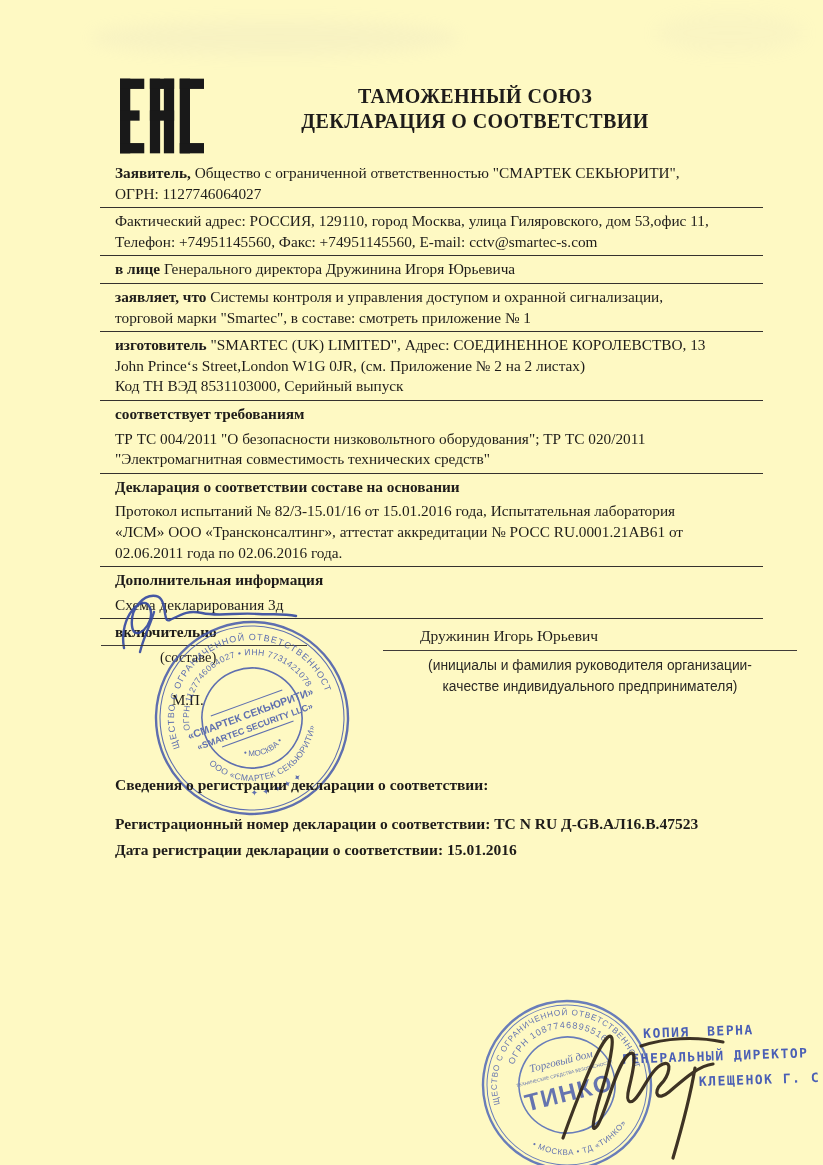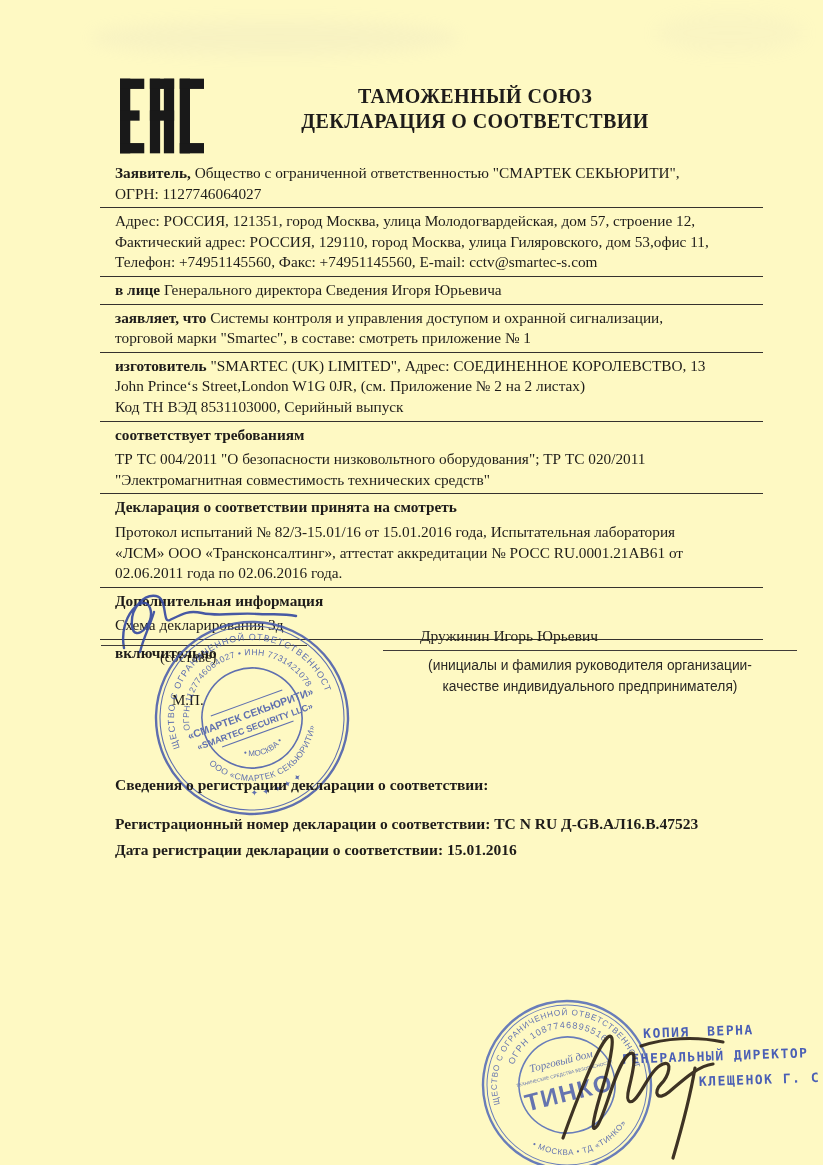--- a/index.html
+++ b/index.html
@@ -79,43 +79,42 @@
   <div class="title">
     <div>ТАМОЖЕННЫЙ СОЮЗ</div>
     <div>ДЕКЛАРАЦИЯ О СООТВЕТСТВИИ</div>
   </div>
 
   <div class="doc">
     <p><b>Заявитель,</b><span> Общество с ограниченной ответственностью "СМАРТЕК СЕКЬЮРИТИ",</span></p>
     <p>ОГРН: 1127746064027</p>
     <div class="rule"></div>
 
-    <p>Адрес: РОССИЯ, 121351, город Москва, улица Молодогвардейская, дом 57, строение 12,</p>
     <p>Фактический адрес: РОССИЯ, 129110, город  Москва, улица Гиляровского, дом 53,офис 11,</p>
     <p>Телефон: +74951145560, Факс: +74951145560, E-mail: cctv@smartec-s.com</p>
     <div class="rule"></div>
 
-    <p><b>в лице</b><span> Генерального директора Сведения Игоря Юрьевича</span></p>
+    <p><b>в лице</b><span> Генерального директора Дружинина Игоря Юрьевича</span></p>
     <div class="rule"></div>
 
     <p><b>заявляет, что</b><span> Системы контроля и управления доступом и охранной сигнализации,</span></p>
     <p>торговой марки "Smartec", в составе:  смотреть приложение № 1</p>
     <div class="rule"></div>
 
     <p><b>изготовитель</b><span> "SMARTEC (UK) LIMITED", Адрес: СОЕДИНЕННОЕ КОРОЛЕВСТВО, 13</span></p>
     <p>John Prince‘s Street,London W1G 0JR, (см. Приложение № 2 на 2 листах)</p>
     <p>Код ТН ВЭД 8531103000, Серийный выпуск</p>
     <div class="rule"></div>
 
     <p><b>соответствует требованиям</b></p>
     <p class="gap">ТР ТС 004/2011 "О безопасности низковольтного оборудования"; ТР ТС 020/2011</p>
     <p>"Электромагнитная совместимость технических средств"</p>
     <div class="rule"></div>
 
-    <p><b>Декларация о соответствии принята на смотреть</b></p>
+    <p><b>Декларация о соответствии составе на основании</b></p>
     <p class="gap">Протокол  испытаний № 82/3-15.01/16 от 15.01.2016 года, Испытательная лаборатория</p>
     <p>«ЛСМ» ООО «Трансконсалтинг», аттестат аккредитации № РОСС RU.0001.21АВ61 от</p>
     <p>02.06.2011 года по 02.06.2016 года.</p>
     <div class="rule"></div>
 
     <p><b>Дополнительная информация</b></p>
     <p class="gap">Схема декларирования 3д</p>
     <div class="rule"></div>
 
     <p><b>включительно</b></p>

